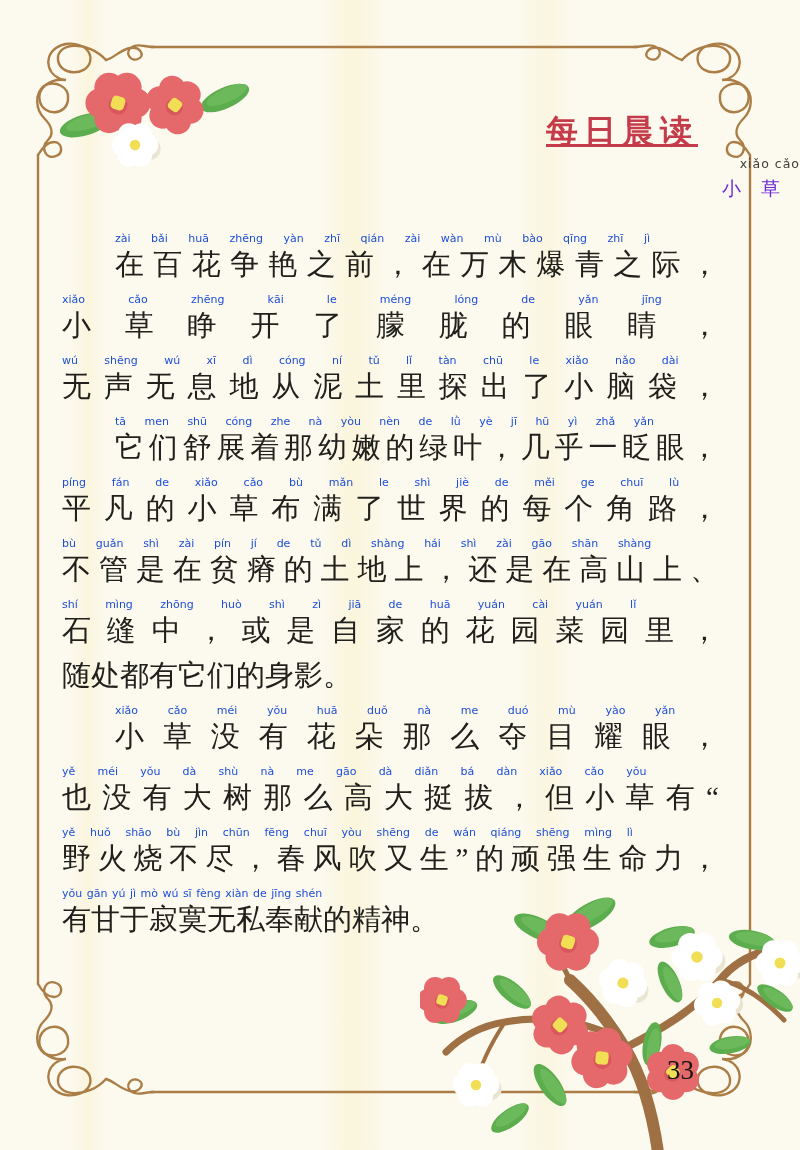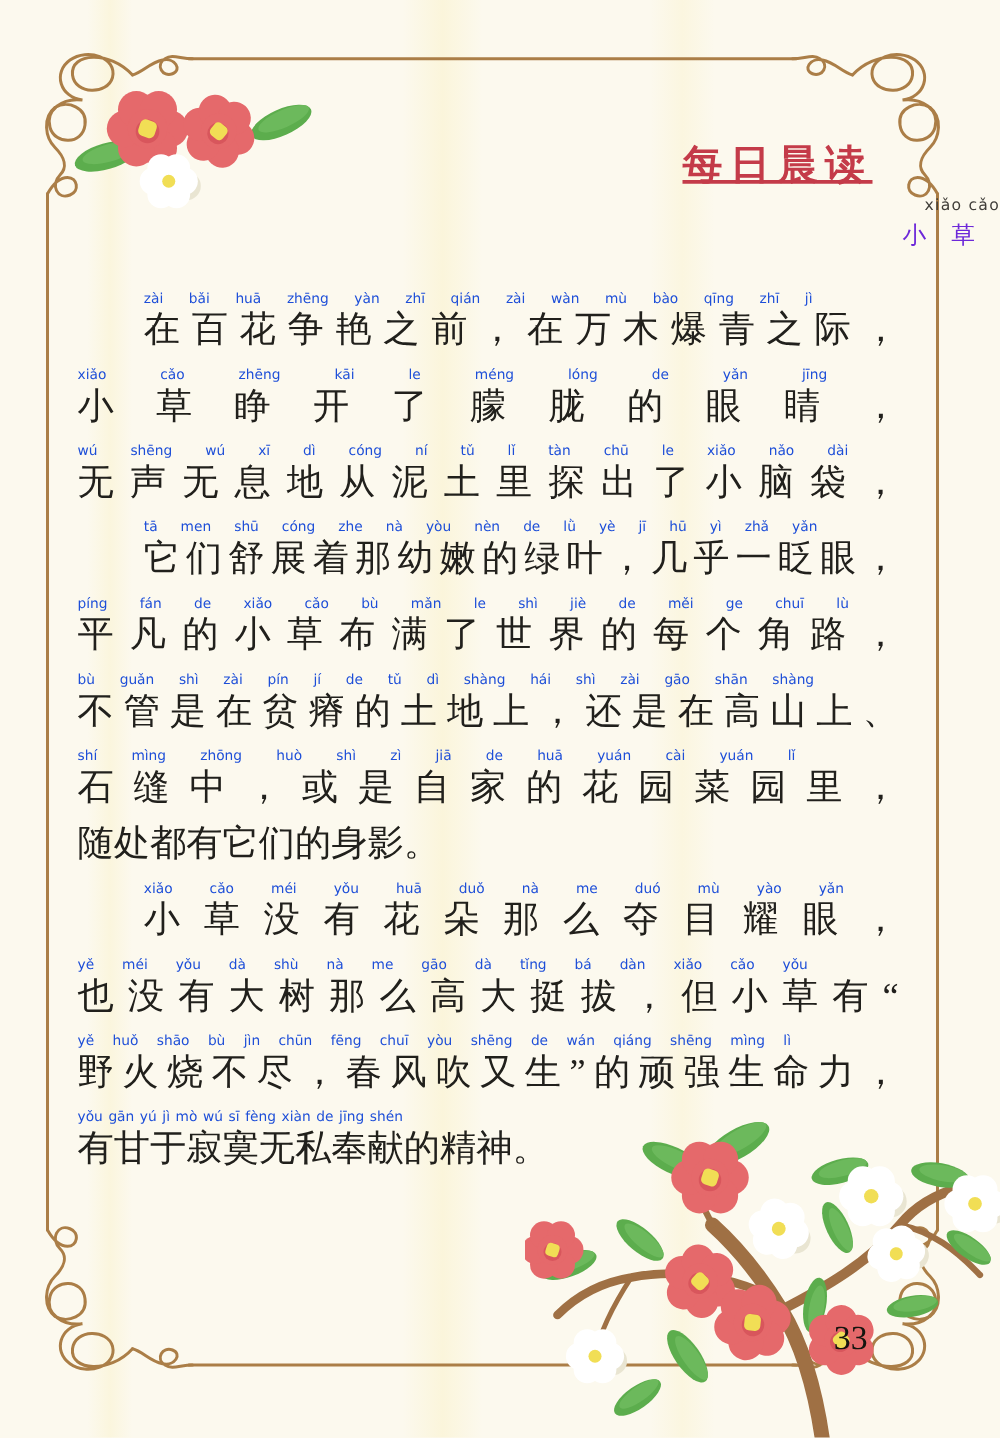--- a/index.html
+++ b/index.html
@@ -433,21 +433,21 @@
         <div class="pinyin spread">
           <span>yě</span>
           <span>méi</span>
           <span>yǒu</span>
           <span>dà</span>
           <span>shù</span>
           <span>nà</span>
           <span>me</span>
           <span>gāo</span>
           <span>dà</span>
-          <span>tǐng</span>
+          <span>diǎn</span>
           <span>bá</span>
           <span>dàn</span>
           <span>xiǎo</span>
           <span>cǎo</span>
           <span>yǒu</span>
           <span class="pad"></span>
           <span class="pad"></span>
         </div>
         <div class="hanzi spread">
           <span>也</span>

